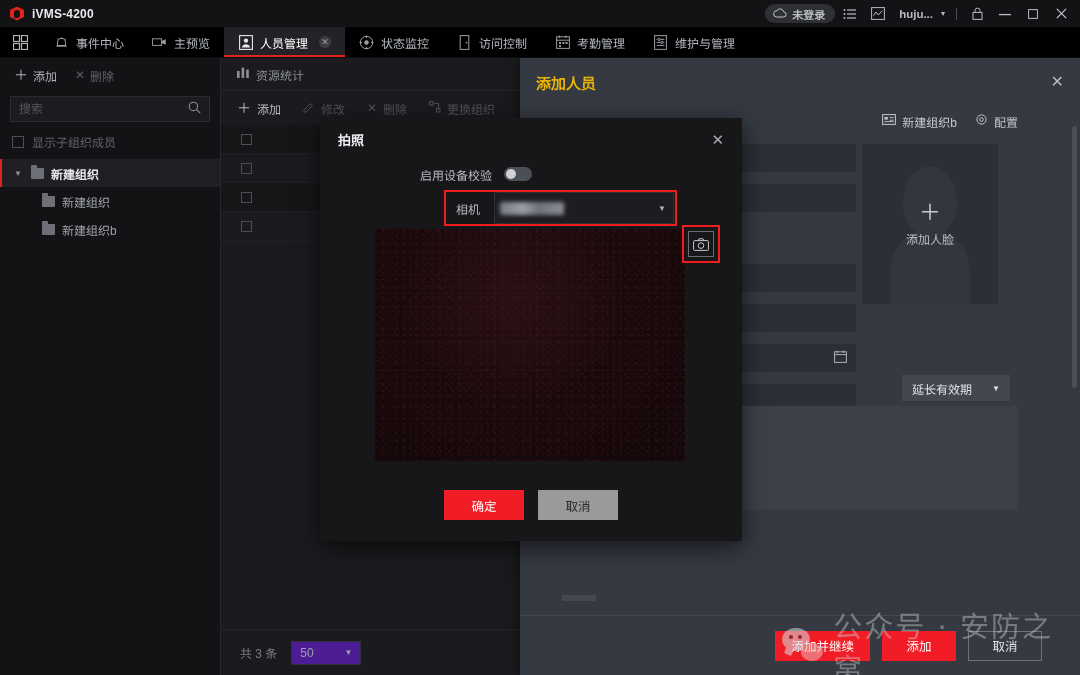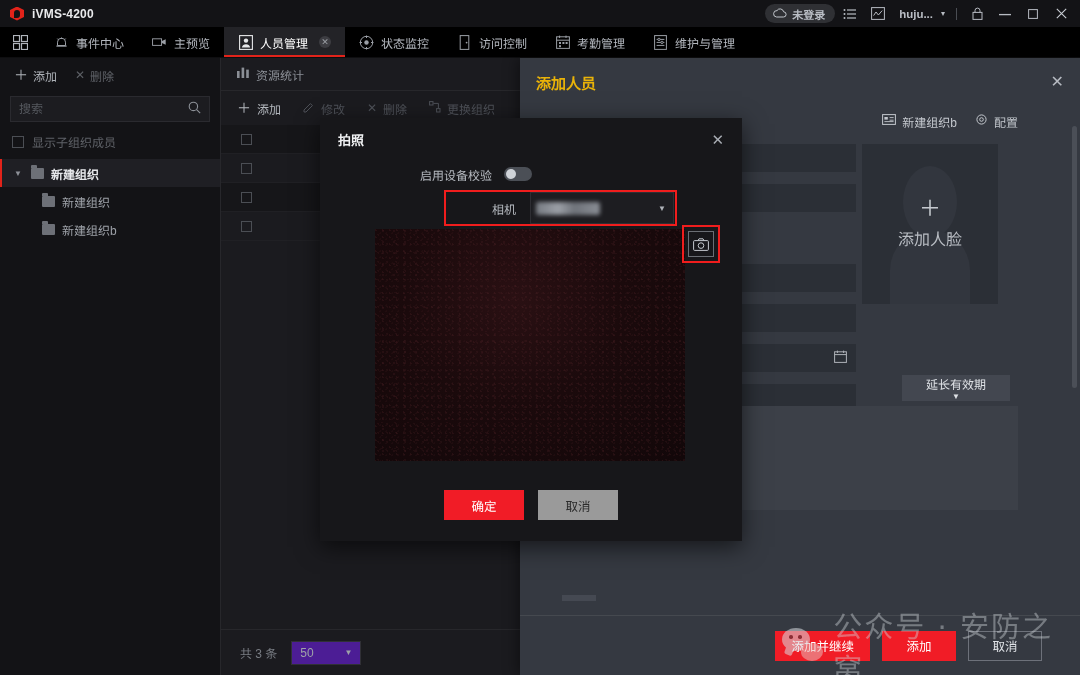--- a/index.html
+++ b/index.html
@@ -143,24 +143,24 @@
     position:absolute;left:50%;top:22px;transform:translateX(-50%);
     width:80px;height:150px;
   }
   .face-silhouette .head{
     position:absolute;left:13px;top:0;width:54px;height:72px;border-radius:27px/36px;background:#32363e;
   }
   .face-silhouette .body{
     position:absolute;left:0;top:64px;width:80px;height:90px;border-radius:40px 40px 0 0;background:#32363e;
   }
   .face-plus{ position:relative;z-index:2;color:#c5c9cf;font-size:22px;font-weight:300;line-height:1;margin-bottom:6px;}
-  .face-label{ position:relative;z-index:2;color:#b9bdc3;font-size:16px;}
+  .face-label{ position:relative;z-index:2;color:#b9bdc3;font-size:12px;}
   .valid-select{
     position:absolute;left:382px;top:269px;width:108px;height:26px;background:#434750;
-    display:flex;align-items:center;justify-content:space-between;padding:0 10px;color:#dfe2e6;font-size:12px;flex-direction:column;
+    display:flex;align-items:center;justify-content:space-between;padding:0 10px;color:#dfe2e6;font-size:12px;
   }
   .panel-card{
     position:absolute;left:62px;top:64px;width:436px;height:104px;background:#3c4048;
   }
   .upload-dash{
     position:absolute;left:0px;top:12px;width:84px;height:68px;border:1px dashed #5b82c4;
   }
   .upload-dash .bar{
     position:absolute;left:50%;transform:translateX(-50%);top:-4px;width:16px;height:7px;background:#5b82c4;border-radius:1px;
   }
@@ -183,21 +183,21 @@
   }
   .ph-head{height:42px;display:flex;align-items:center;padding:0 18px;}
   .ph-title{ color:#f0f1f3;font-size:13px;font-weight:bold;}
   .ph-close{ margin-left:auto;color:#a9adb4;font-size:15px;line-height:1;}
   .ph-toggle-row{ display:flex;align-items:center;gap:12px;padding-left:100px;height:28px;}
   .ph-lbl{ color:#b5b9bf;font-size:12px;}
   .switch{ width:28px;height:14px;border-radius:8px;background:#4b4f56;position:relative;}
   .switch:after{ content:"";position:absolute;left:2px;top:2px;width:10px;height:10px;border-radius:50%;background:#cfd3d8;}
   .cam-row{
     position:absolute;left:124px;top:72px;width:233px;height:36px;border:2px solid #f01d1d;
-    display:flex;align-items:center;padding-left:36px;
+    display:flex;align-items:center;
   }
   .cam-lbl{ color:#b5b9bf;font-size:12px;padding-left:10px;width:48px;}
   .cam-select{
     flex:1;height:32px;background:#1d1d21;border:1px solid #2e2e33;margin-right:1px;
     display:flex;align-items:center;justify-content:space-between;padding:0 7px 0 5px;
   }
   .blur-val{
     width:64px;height:13px;
     background:linear-gradient(90deg,#777b82 0%,#9b9fa6 35%,#6f737a 60%,#8a8e95 100%);
     filter:blur(2.2px);border-radius:2px;

